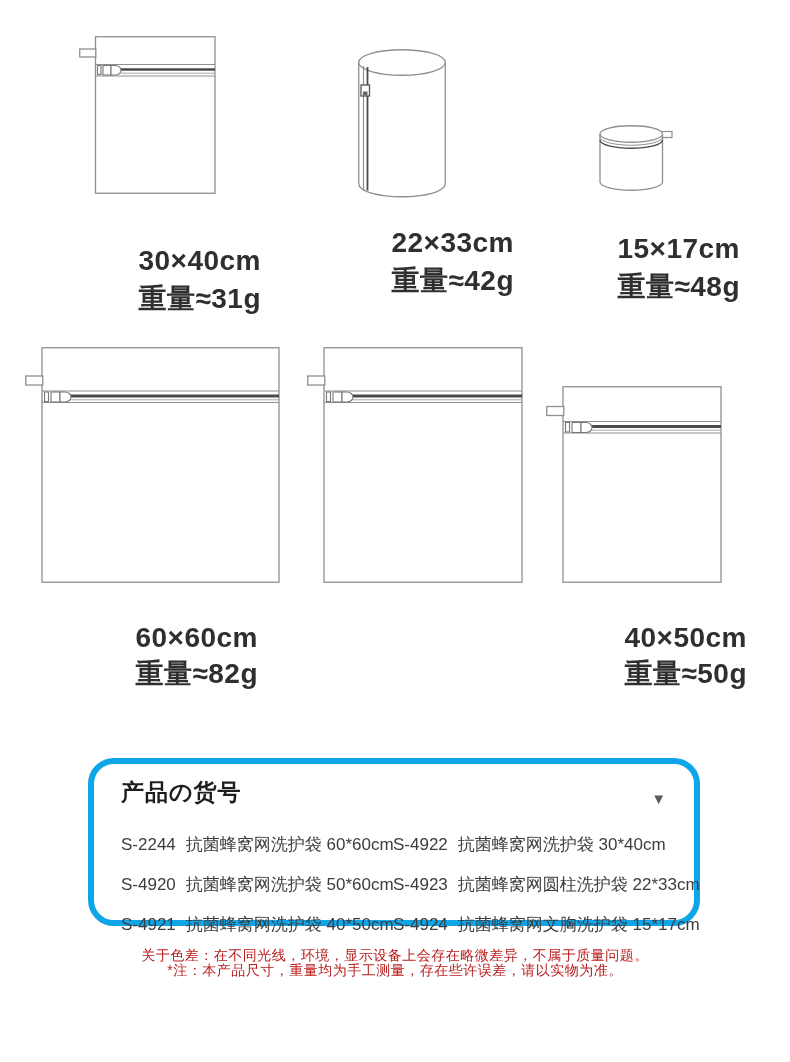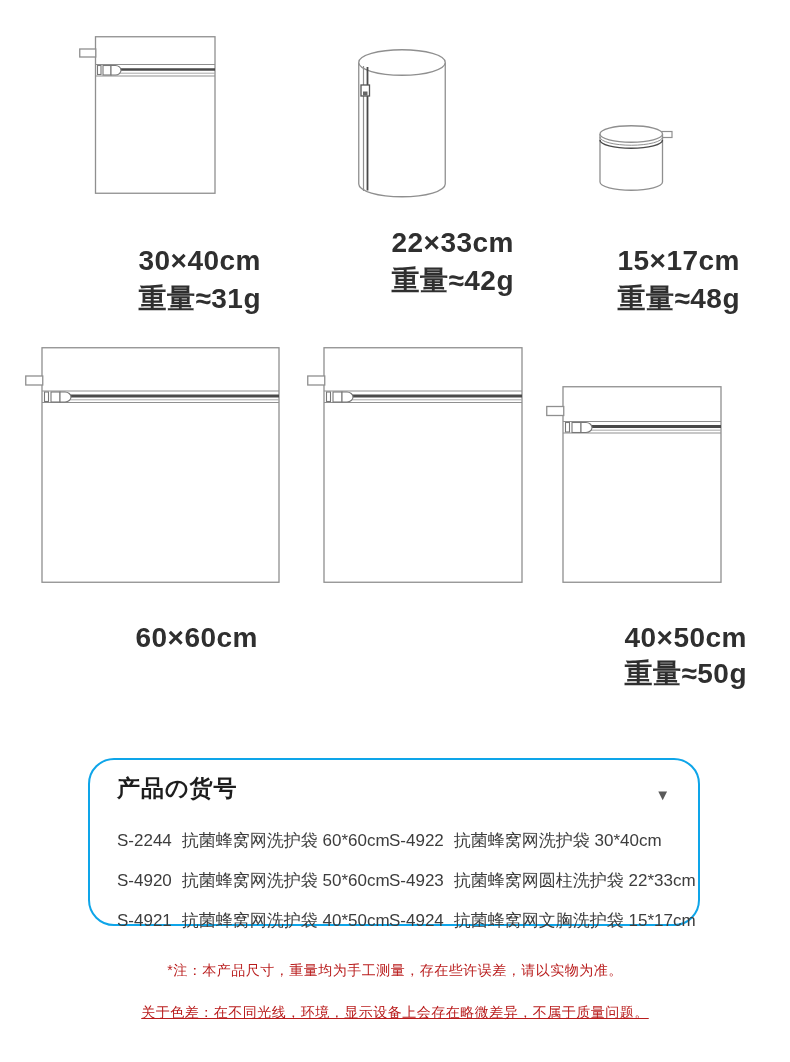--- a/index.html
+++ b/index.html
@@ -11,21 +11,21 @@
   .abs{position:absolute;}
   svg{display:block;}
   
   .spec{position:absolute;width:220px;text-align:center;
         font-size:28px;font-weight:600;color:#2f2f2f;letter-spacing:0.5px;}
   .spec .line{line-height:38px;white-space:nowrap;text-align:right;}
   .spec.mid .line{line-height:36px;}
   
   .sku-box{
     position:absolute;left:88px;top:758px;width:612px;height:168px;
-    border:2px solid #0ea5e9;border-radius:26px;box-sizing:border-box;
+    border:6px solid #0ea5e9;border-radius:26px;box-sizing:border-box;
     background:#ffffff;
   }
   .sku-title{
     position:absolute;left:27px;top:13px;
     font-size:23px;font-weight:700;color:#1d1d1d;letter-spacing:1px;white-space:nowrap;
   }
   .sku-caret{
     position:absolute;right:28px;top:27px;
     font-size:15px;color:#5a5a5a;line-height:1;
   }
@@ -89,21 +89,21 @@
 </div>
 
 <div class="spec" style="left:41px;top:242px;">
   <div class="line">30×40cm</div>
   <div class="line">重量≈31g</div>
 </div>
 <div class="spec" style="left:294px;top:224px;">
   <div class="line">22×33cm</div>
   <div class="line">重量≈42g</div>
 </div>
-<div class="spec" style="left:520px;top:242px;">
+<div class="spec" style="left:520px;top:230px;">
   <div class="line">15×17cm</div>
   <div class="line">重量≈48g</div>
 </div>
 
 <div class="abs" style="left:25px;top:347px;">
   <svg width="255" height="236" viewBox="0 0 255 236">
     <g fill="#ffffff" stroke="#8f8f8f" stroke-width="1.3">
       <rect x="17" y="0.75" width="237" height="234.5"></rect>
       <rect x="0.75" y="29" width="17" height="9"></rect>
     </g>
@@ -150,20 +150,21 @@
       <line x1="41" y1="44.2" x2="175" y2="44.2" stroke="#a8a8a8" stroke-width="1"></line>
       <rect x="19.5" y="36.5" width="4" height="9.5" fill="#ffffff" stroke="#777" stroke-width="1.1"></rect>
       <rect x="26" y="36.5" width="9" height="10" fill="#ffffff" stroke="#777" stroke-width="1.1"></rect>
       <path d="M35,36.5 h5 a6,5 0 0 1 0,10 h-5 z" fill="#ffffff" stroke="#777" stroke-width="1.1"></path>
     </g>
   </svg>
 </div>
 
 <div class="spec mid" style="left:38px;top:620px;">
   <div class="line">60×60cm</div>
+  <div class="line">重量≈82g</div>
 </div>
 <div class="spec mid" style="left:311px;top:620px;">
 </div>
 <div class="spec mid" style="left:527px;top:620px;">
   <div class="line">40×50cm</div>
   <div class="line">重量≈50g</div>
 </div>
 
 <div class="sku-box">
   <div class="sku-title">产品の货号</div>
@@ -184,13 +185,13 @@
     <div class="sku-item">
       <span class="code">S-4921</span><span>抗菌蜂窝网洗护袋 40*50cm</span>
     </div>
     <div class="sku-item">
       <span class="code">S-4924</span><span>抗菌蜂窝网文胸洗护袋 15*17cm</span>
     </div>
   </div>
 </div>
 
 <div class="note" style="top:962px;">*注：本产品尺寸，重量均为手工测量，存在些许误差，请以实物为准。</div>
-<div class="note" style="top:1004px;text-decoration:underline;">关于色差：在不同光线，环境，显示设备上会存在略微差异，不属于质量问题。</div>
+<div class="note" style="top:947px;">关于色差：在不同光线，环境，显示设备上会存在略微差异，不属于质量问题。</div>
 
 </body></html>

